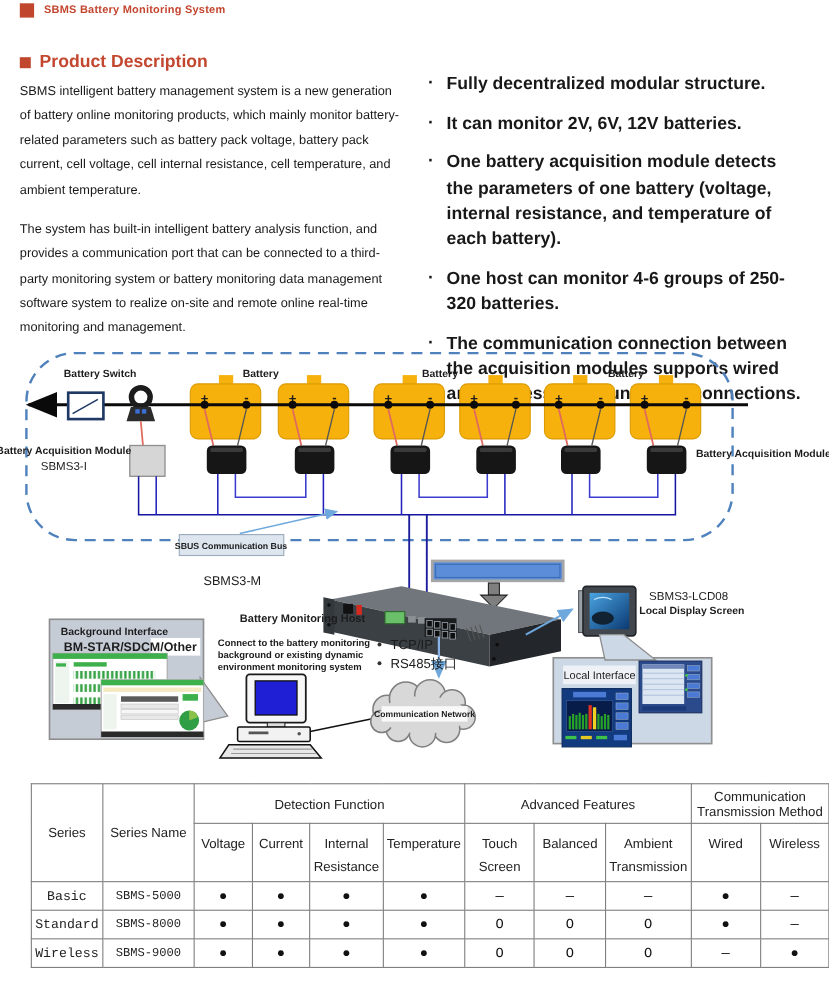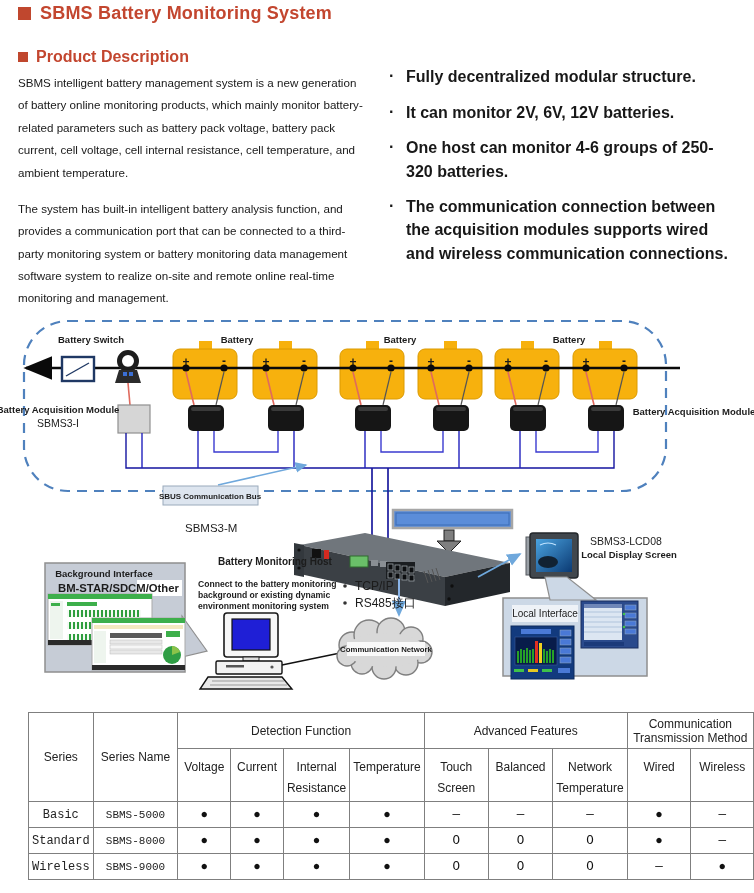--- a/index.html
+++ b/index.html
@@ -2,21 +2,21 @@
 <html><head>
 <meta charset="utf-8">
 <style>
   html,body{margin:0;padding:0;}
   body{width:754px;height:893px;position:relative;background:#ffffff;
        font-family:"Liberation Sans",sans-serif;color:#1f1f1f;overflow:hidden;}
   .abs{position:absolute;}
   
   .page-header{left:18px;top:3px;display:flex;align-items:center;gap:9px;}
   .sq-big{width:13px;height:13px;background:#C0472E;}
-  .page-title{font-size:18px;font-weight:600;color:#C3462F;letter-spacing:.2px;}
+  .page-title{font-size:10px;font-weight:600;color:#C3462F;letter-spacing:.2px;}
   
   .sec-head{display:flex;align-items:center;gap:8px;}
   .sq-small{width:10px;height:10px;background:#C0472E;flex:0 0 auto;}
   .sec-head span{font-size:16px;font-weight:600;color:#C3462F;}
   
   .col-left{left:18px;top:48px;width:347px;}
   .col-left p{font-size:11.6px;line-height:1.93;margin:6px 0 14px 0;color:#181818;}
   
   .col-right{left:385px;top:53px;width:346px;}
   .col-right ul{list-style:none;margin:12px 0 0 0;padding:0;}
@@ -51,20 +51,21 @@
     <span>Product Description</span>
   </div>
   <p>SBMS intelligent battery management system is a new generation of battery online monitoring products, which mainly monitor battery-related parameters such as battery pack voltage, battery pack current, cell voltage, cell internal resistance, cell temperature, and ambient temperature.</p>
   <p>The system has built-in intelligent battery analysis function, and provides a communication port that can be connected to a third-party monitoring system or battery monitoring data management software system to realize on-site and remote online real-time monitoring and management.</p>
 </div>
 
 <div class="abs col-right">
   <ul>
     <li>Fully decentralized modular structure.</li>
     <li>It can monitor 2V, 6V, 12V batteries.</li>
+    <li>One battery acquisition module detects the parameters of one battery (voltage, internal resistance, and temperature of each battery).</li>
     <li>One host can monitor 4-6 groups of 250-320 batteries.</li>
     <li>The communication connection between the acquisition modules supports wired and wireless communication connections.</li>
   </ul>
 </div>
 
 <svg id="diagram" class="abs" width="754" height="397" viewBox="0 0 754 397">
   <defs>
     <marker id="arrBlue" markerWidth="9" markerHeight="8" refX="7" refY="3.5" orient="auto">
       <path d="M0,0 L8,3.5 L0,7 Z" fill="#6fa8dc"></path>
     </marker>
@@ -415,21 +416,21 @@
     <td colspan="3">Advanced Features</td>
     <td colspan="2">Communication Transmission Method</td>
   </tr>
   <tr class="sub-row">
     <td>Voltage</td>
     <td>Current</td>
     <td>Internal Resistance</td>
     <td>Temperature</td>
     <td>Touch Screen</td>
     <td>Balanced</td>
-    <td>Network Temperature</td>
+    <td>Ambient Transmission</td>
     <td>Wired</td>
     <td>Wireless</td>
   </tr>
   <tr class="data-row">
     <td>Basic</td>
     <td class="name-cell">SBMS-5000</td>
     <td class="sym">●</td>
     <td class="sym">●</td>
     <td class="sym">●</td>
     <td class="sym">●</td>

